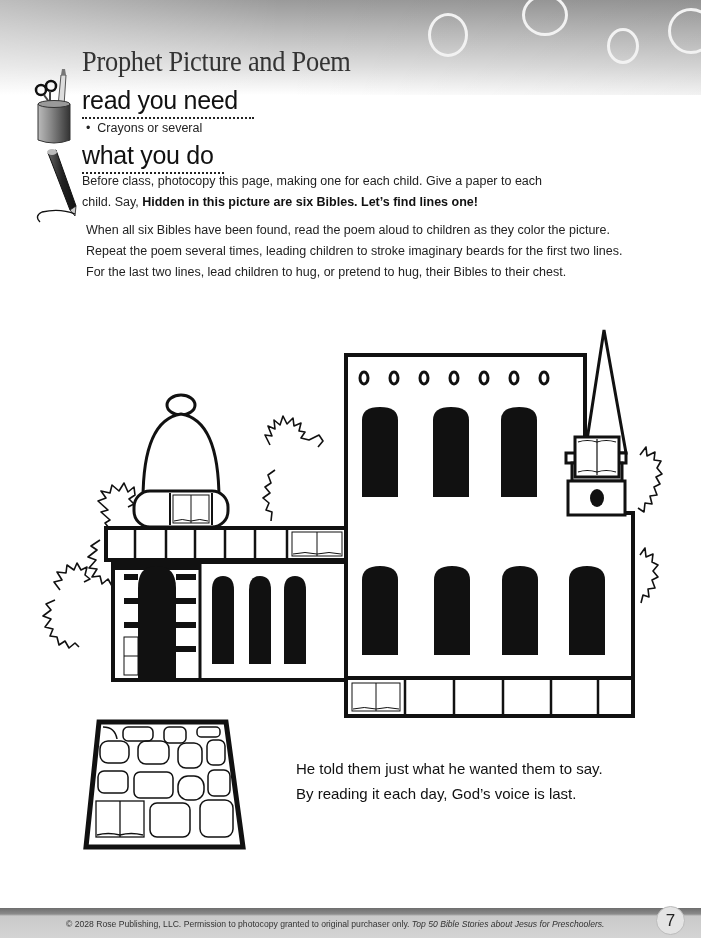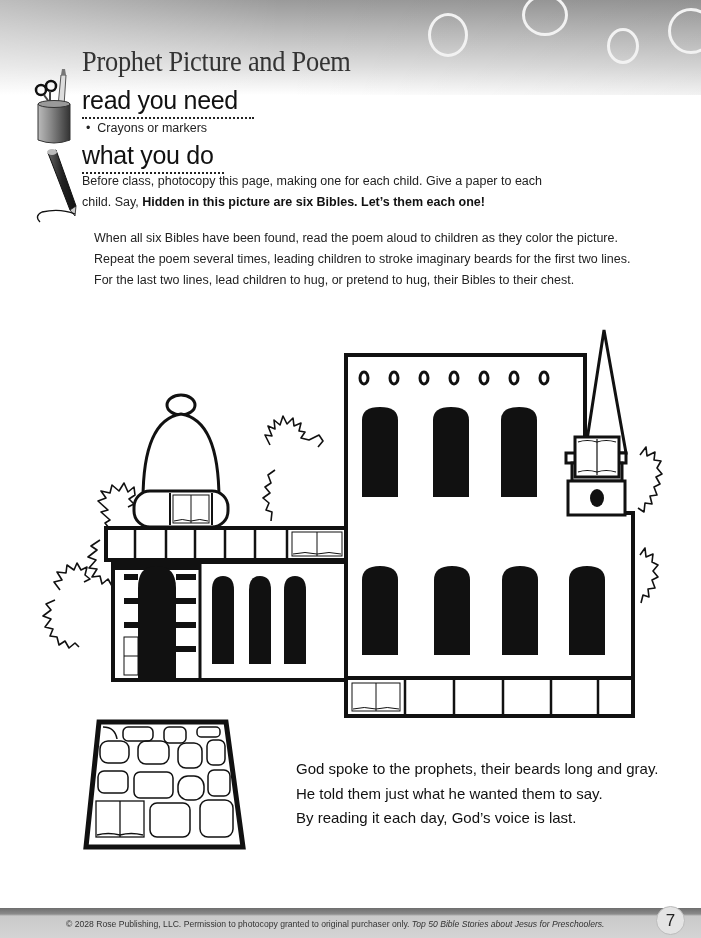--- a/index.html
+++ b/index.html
@@ -62,30 +62,30 @@
     <ellipse cx="52" cy="152" rx="5" ry="3" fill="#bbb"></ellipse>
     <polygon points="70,210 76,206 75,216" fill="#ccc" stroke="#111" stroke-width="0.8"></polygon>
     <path d="M75,214 Q60,208 42,212 Q34,216 40,222" fill="none" stroke="#111" stroke-width="1.3"></path>
   </g>
 </svg>
 
 <h2 class="h2" style="top:86px;margin:0;font-weight:normal;">read you need</h2>
 <div class="dots" style="top:117px;width:172px;"></div>
 <div class="bullet">
   <span>•</span>&nbsp;
-  <span>Crayons or markers</span>
+  <span>Crayons or several</span>
 </div>
 
 <h2 class="h2" style="top:141px;margin:0;font-weight:normal;">what you do</h2>
 <div class="dots" style="top:172px;width:142px;"></div>
 
 <p class="para" style="top:171px;margin:0;width:460px;">
-  <span>Before class, photocopy this page, making one for each child. Give a paper to each child. Say, </span><b>Hidden in this picture are six Bibles. Let’s them each one!</b>
+  <span>Before class, photocopy this page, making one for each child. Give a paper to each child. Say, </span><b>Hidden in this picture are six Bibles. Let’s find lines one!</b>
 </p>
-<p class="para" style="top:216px;margin:12px;width:540px;">When all six Bibles have been found, read the poem aloud to children as they color the picture. Repeat the poem several times, leading children to stroke imaginary beards for the first two lines. For the last two lines, lead children to hug, or pretend to hug, their Bibles to their chest.</p>
+<p class="para" style="top:216px;margin:4px;width:540px;">When all six Bibles have been found, read the poem aloud to children as they color the picture. Repeat the poem several times, leading children to stroke imaginary beards for the first two lines. For the last two lines, lead children to hug, or pretend to hug, their Bibles to their chest.</p>
 
 <svg width="701" height="938">
   <g fill="none" stroke="#111" stroke-width="1.6" stroke-linejoin="round">
     <path d="M113,533 l-8,-10 l5,-3 l-9,-8 l7,-2 l-10,-9 l8,-3 l-5,-7 l9,2 l2,-8 l7,6 l5,-8 l4,9 l6,-5 l1,8 l-6,4 l5,5 l-6,3 M100,540 l-9,6 l6,4 l-9,7 l8,3 l-7,8 l8,1 l-5,8 l8,-1 l2,8 l6,-5 l4,7"></path>
     <path d="M270,445 l-5,-10 l7,1 l-4,-10 l7,3 l-1,-9 l6,5 l3,-9 l4,8 l6,-6 l1,8 l7,-3 l-2,8 l6,1 l-4,6 l8,2 l10,-5 l4,6 l-5,6 M275,470 l-7,5 l3,8 l-6,4 l5,6 l-7,5 l6,5 l-3,7 l6,2 l-1,9"></path>
     <path d="M60,590 l-6,-8 l8,-2 l-5,-8 l9,1 l1,-8 l7,5 l3,-7 l4,7 l6,-3 l-2,8 l5,4 l-6,3 M55,600 l-9,4 l5,6 l-8,6 l8,3 l-6,8 l8,2 l-3,7 l7,1 l2,8 l6,-4 l4,7 l6,-5 l4,4"></path>
     <path d="M640,455 l6,-8 l1,9 l8,-4 l-1,8 l7,1 l-4,7 l5,6 l-6,3 l4,7 l-6,3 l3,8 l-7,1 l2,8 l-7,-1 l-1,9 l-6,-4 M640,555 l5,-7 l1,9 l7,-3 l-1,8 l6,3 l-5,6 l5,6 l-6,3 l3,8 l-7,1 l1,8 l-6,-2 l-2,8"></path>
   </g>
 
   <g>
@@ -215,21 +215,20 @@
     </g>
     <g stroke="#111" stroke-width="1.3" fill="#fff">
       <rect x="96" y="801" width="48" height="36"></rect>
         <line x1="120" y1="801" x2="120" y2="837"></line>
       <path d="M97,835 q11,-3 23,0 q11,-3 23,0"></path>
     </g>
   </g>
 </svg>
 
 <div class="poem">
-  <div>God spoke to the prophets, their beards long and gray.</div>
   <div>He told them just what he wanted them to say.</div>
   <div>By reading it each day, God’s voice is last.</div>
 </div>
 
 <div class="footer"></div>
 <div class="footer-text">
   <span>© 2028 Rose Publishing, LLC. Permission to photocopy granted to original purchaser only. </span><i>Top 50 Bible Stories about Jesus for Preschoolers.</i>
 </div>
 <div class="page-num">7</div>
 

